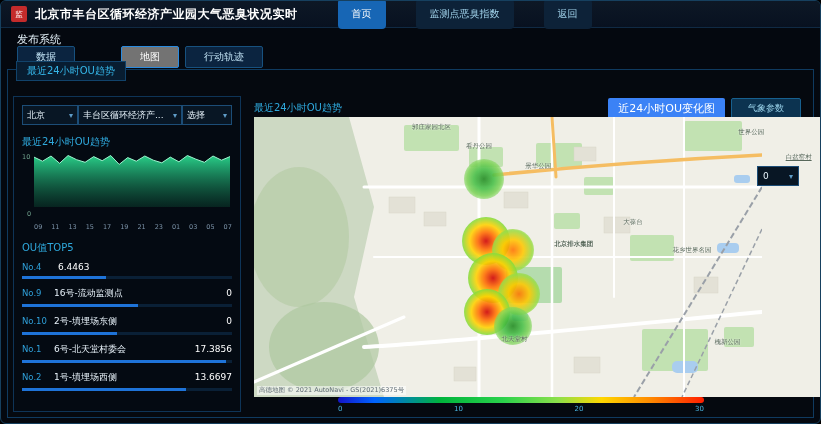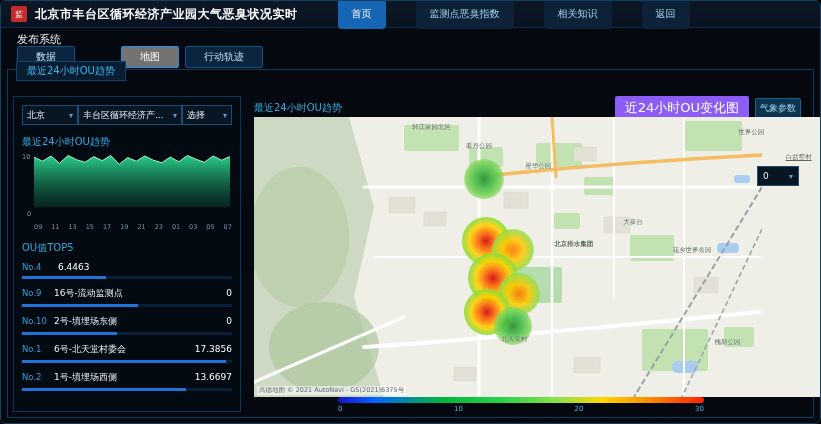--- a/index.html
+++ b/index.html
@@ -44,22 +44,22 @@
   .rank-line{display:flex;align-items:baseline;font-size:9px;color:#e8f2fa;}
   .rank-label{color:#2f9fd8;width:32px;flex:none;font-size:8.5px;}
   .rank-name{flex:1;white-space:nowrap;overflow:hidden;}
   .rank-value{color:#ffffff;margin-left:4px;}
   .rank-track{height:3px;background:#0a2036;margin-top:4px;}
   .rank-bar{height:3px;background:#1e73d8;width:0;}
 
   
   .right-head{position:absolute;top:28px;left:246px;right:12px;height:20px;display:flex;align-items:center;}
   .map-title{color:#2fa9dd;font-size:10px;flex:1;}
-  .btn-trend{background:#8b5cf6;color:#fff;font-size:13px;padding:3px 10px;border:0;border-radius:2px;cursor:pointer;font-family:inherit;}
-  .btn-weather{background:#0c3350;color:#9fd8ef;font-size:9px;padding:3px 4px;border:1px solid #17608f;border-radius:2px;margin-left:6px;cursor:pointer;font-family:inherit;}
+  .btn-trend{background:#3b82f6;color:#fff;font-size:11px;padding:3px 10px;border:0;border-radius:2px;cursor:pointer;font-family:inherit;}
+  .btn-weather{background:#0c3350;color:#9fd8ef;font-size:9px;padding:3px 16px;border:1px solid #17608f;border-radius:2px;margin-left:6px;cursor:pointer;font-family:inherit;}
 
   .map{position:absolute;top:47px;left:246px;width:592px;height:280px;background:#f0efe7;overflow:hidden;}
   .map svg{position:absolute;left:0;top:0;}
   .maplabel{position:absolute;transform:translate(-50%,0);font-size:6.5px;color:#58685a;white-space:nowrap;text-shadow:0 0 2px #fff;}
   .blob{position:absolute;border-radius:50%;filter:blur(.6px);opacity:.88;}
   .blob.red{background:radial-gradient(circle,#cf0000 0%,#ff6a00 25%,#ffd200 48%,#86dc3e 70%,rgba(100,200,60,.25) 86%,transparent 92%);}
   .blob.orange{background:radial-gradient(circle,#ff7300 0%,#ffc800 35%,#9cdc46 65%,rgba(120,210,70,.25) 85%,transparent 92%);}
   .blob.green{background:radial-gradient(circle,#1f8a1f 0%,#46bf46 35%,#7fd45a 60%,rgba(130,215,90,.3) 82%,transparent 90%);}
   .attribution{position:absolute;left:3px;bottom:2px;font-size:6.5px;color:#5f6b74;background:rgba(255,255,255,.55);padding:0 2px;}
 
@@ -76,21 +76,20 @@
 <div id="app">
 
   <header class="topbar">
     <div class="logo">
         <span>监</span>
       </div>
     <h1 class="app-title">北京市丰台区循环经济产业园大气恶臭状况实时</h1>
     <nav class="topnav">
       <button class="navbtn active">首页</button>
       <button class="navbtn">监测点恶臭指数</button>
-      <button class="navbtn">相关知识</button>
       <button class="navbtn">返回</button>
     </nav>
   </header>
 
   <div class="publish-row">发布系统</div>
   <div class="subtabs">
     <button class="subtab">数据</button>
     <button class="subtab active">地图</button>
     <button class="subtab">行动轨迹</button>
   </div>

